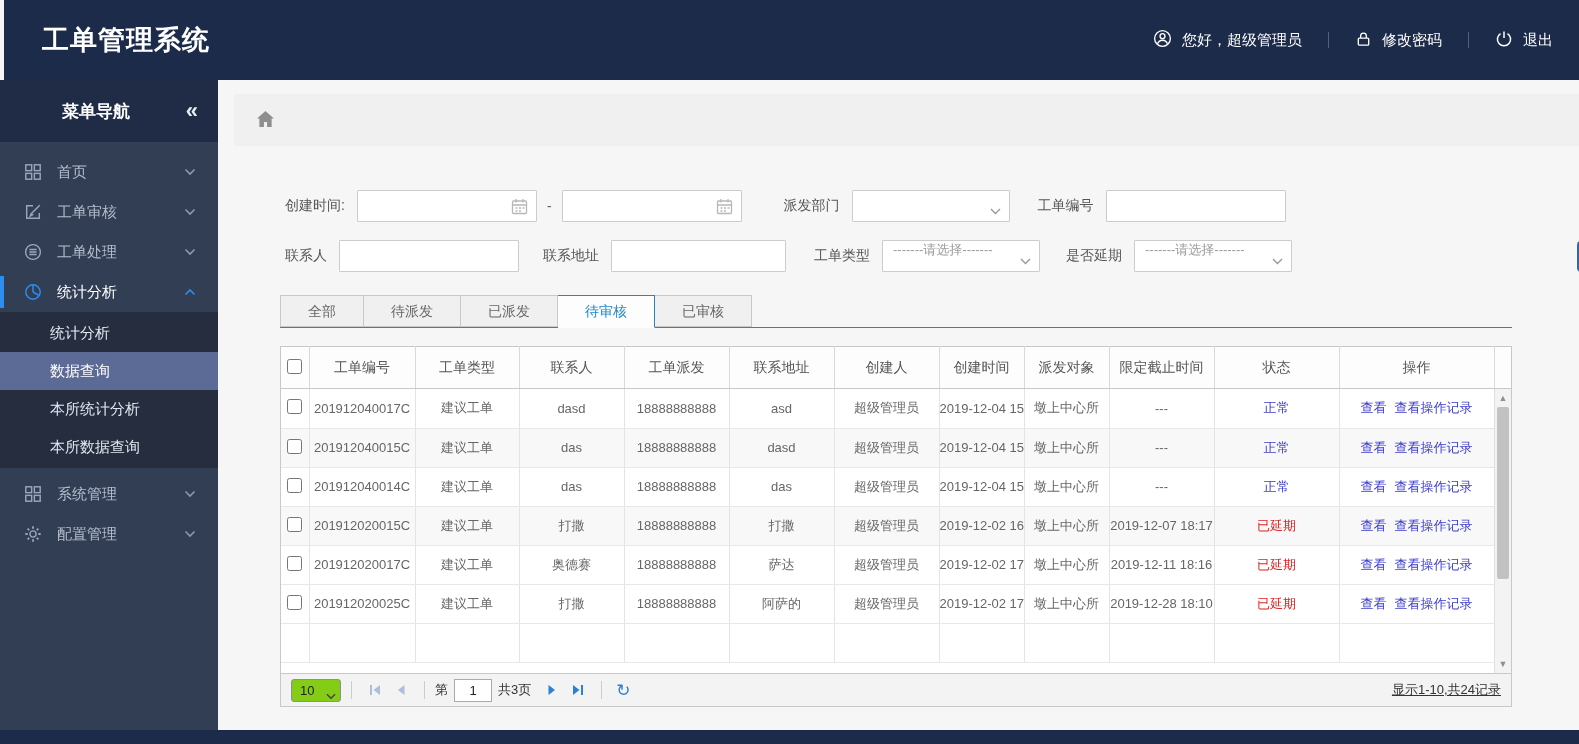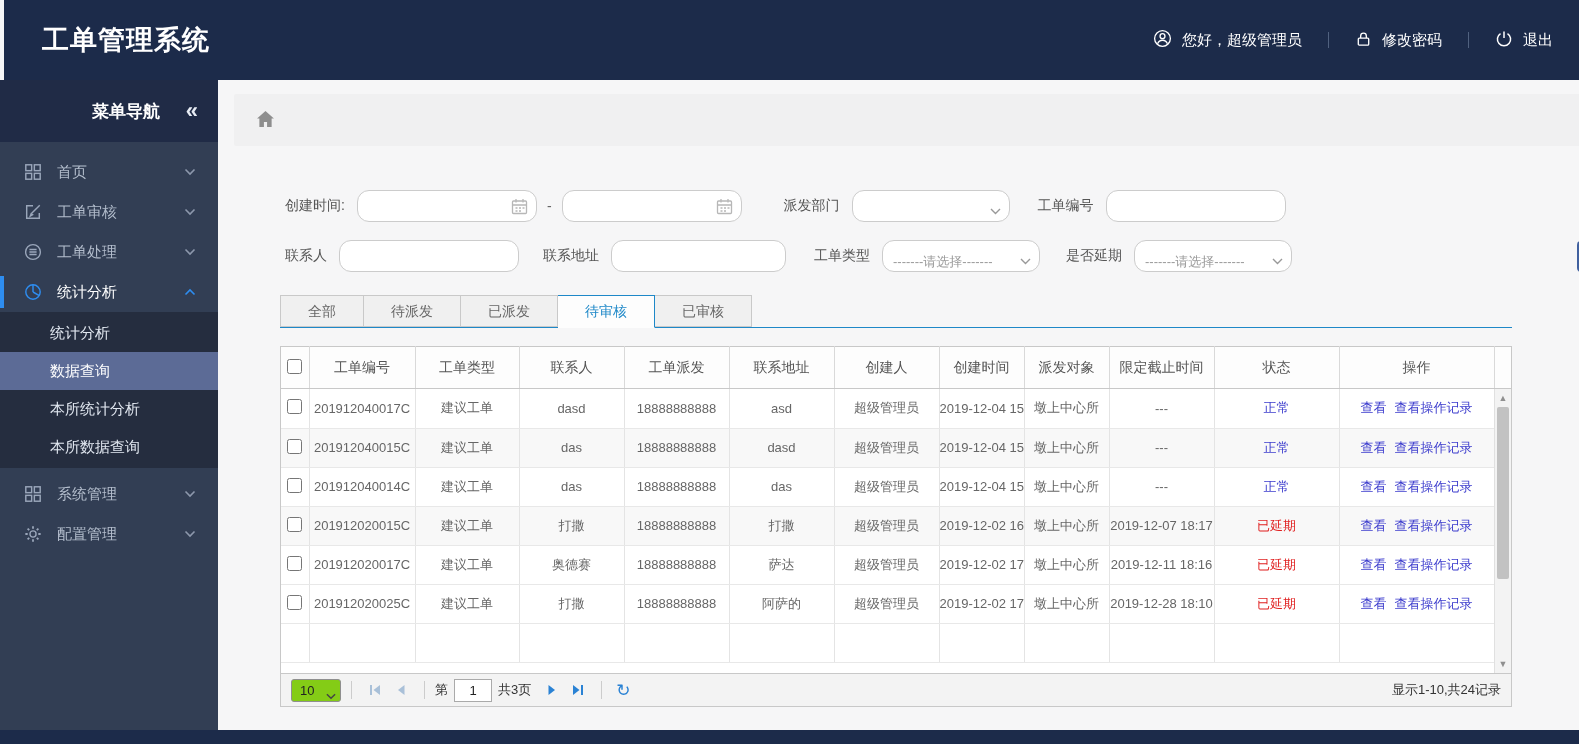--- a/index.html
+++ b/index.html
@@ -14,21 +14,21 @@
   .topbar-right .grp { display:flex; align-items:center; cursor:pointer; }
   .topbar-right .grp svg { margin-right:10px; }
   .topbar-right .vsep { width:1px; height:16px; background:#50617f; margin:0 26px; }
 
   
   .footer-strip { position:absolute; left:0; bottom:0; width:1579px; height:14px; background:#1c2b4a; }
 
   
   .sidebar { position:absolute; left:0; top:80px; width:218px; height:650px; background:#323e54; }
   .side-band { height:62px; background:#202b46; display:flex; align-items:center; }
-  .side-band .t { color:#fff; font-size:17px; font-weight:bold; margin-left:92px; }
+  .side-band .t { color:#fff; font-size:17px; font-weight:bold; margin-left:62px; }
   .side-band .collapse { margin-left:auto; margin-right:20px; color:#e8edf5; font-size:22px; font-weight:bold; cursor:pointer; line-height:1; }
   .menu { margin-top:10px; }
   .mitem { position:relative; height:40px; display:flex; align-items:center; padding-left:24px; color:#b3bdcc; font-size:15px; cursor:pointer; }
   .mitem .mico { width:19px; height:19px; margin-right:14px; display:inline-flex; color:#9aa6ba; }
   .mitem .chev { margin-left:auto; margin-right:22px; color:#8d98ac; display:inline-flex; }
   .mitem.active { color:#fff; }
   .mitem.active .mico, .mitem.active .chev { color:#2e8df0; }
   .mitem.active::before { content:""; position:absolute; left:0; top:4px; bottom:4px; width:4px; background:#2e8df0; }
   .mitem.active .chev svg { transform:rotate(180deg); }
   .submenu { background:#252d3f; padding:2px 0; margin-bottom:6px; }
@@ -37,21 +37,21 @@
 
   
   .main { position:absolute; left:218px; top:80px; width:1507px; height:650px; background:#f6f6f7; overflow:hidden; }
   .breadcrumb { margin:14px 16px 0 16px; height:52px; background:#f0f0f1; display:flex; align-items:center; padding-left:22px; border-radius:2px; }
 
   
   .frow { display:flex; align-items:center; margin-left:67px; }
   .frow1 { margin-top:44px; }
   .frow2 { margin-top:18px; }
   .flabel { color:#555; margin-right:12px; white-space:nowrap; }
-  .tbox { height:32px; background:#fff; border:1px solid #ccc; border-radius:12px; display:flex; align-items:flex-end; }
+  .tbox { height:32px; background:#fff; border:1px solid #ccc; border-radius:1px; display:flex; align-items:flex-start; }
   .date-box { width:180px; position:relative; }
   .date-box .cal { position:absolute; right:8px; top:7px; color:#b7b7b7; }
   .inp { width:180px; }
   .sel { width:158px; position:relative; color:#9a9a9a; font-size:13px; padding-left:10px; cursor:pointer; }
   .sel .sv { position:absolute; right:8px; top:12px; color:#999; }
   .dash { margin:0 10px; color:#666; }
   .btn-search { margin-left:auto; margin-right:70px; width:78px; height:31px; background:#40609f; color:#fff; border:none; border-radius:4px; font-size:15px; display:flex; align-items:center; justify-content:center; cursor:pointer;gap:8px; }
   .btn-search svg { margin-right:7px; }
 
   
@@ -86,21 +86,21 @@
 
   
   .pager { height:33px; background:#f3f3f3; border-top:1px solid #c8c8c8; display:flex; align-items:center; padding:0 10px; font-size:13px; color:#333; }
   .psel { width:50px; height:23px; background:#84cc16; border:1px solid #8f8f8f; border-radius:3px; display:flex; align-items:center; padding-left:8px; color:#222; cursor:pointer; position:relative; }
   .psel .sv { position:absolute; right:4px; top:8px; color:#444; }
   .pager .vsep { width:1px; height:18px; background:#ccc; margin:0 10px; }
   .pico { display:inline-flex; margin:0 6px; cursor:pointer; color:#2a82d4; }
   .pico.disabled { color:#a9c0d8; cursor:default; }
   .pginput { width:38px; height:23px; border:1px solid #aaa; text-align:center; margin:0 6px; font-size:13px; color:#222; background:#fff; }
   .refresh { font-size:17px; color:#2a82d4; margin-left:4px; cursor:pointer; line-height:1; }
-  .pg-summary { margin-left:auto; color:#333; }
+  .pg-summary { margin-left:auto; color:#333;text-decoration:underline; }
 </style>
 </head>
 <body>
 
 <div class="app">
 
   <div class="topbar">
     <div class="title">工单管理系统</div>
     <div class="topbar-right">
       <div class="grp">

